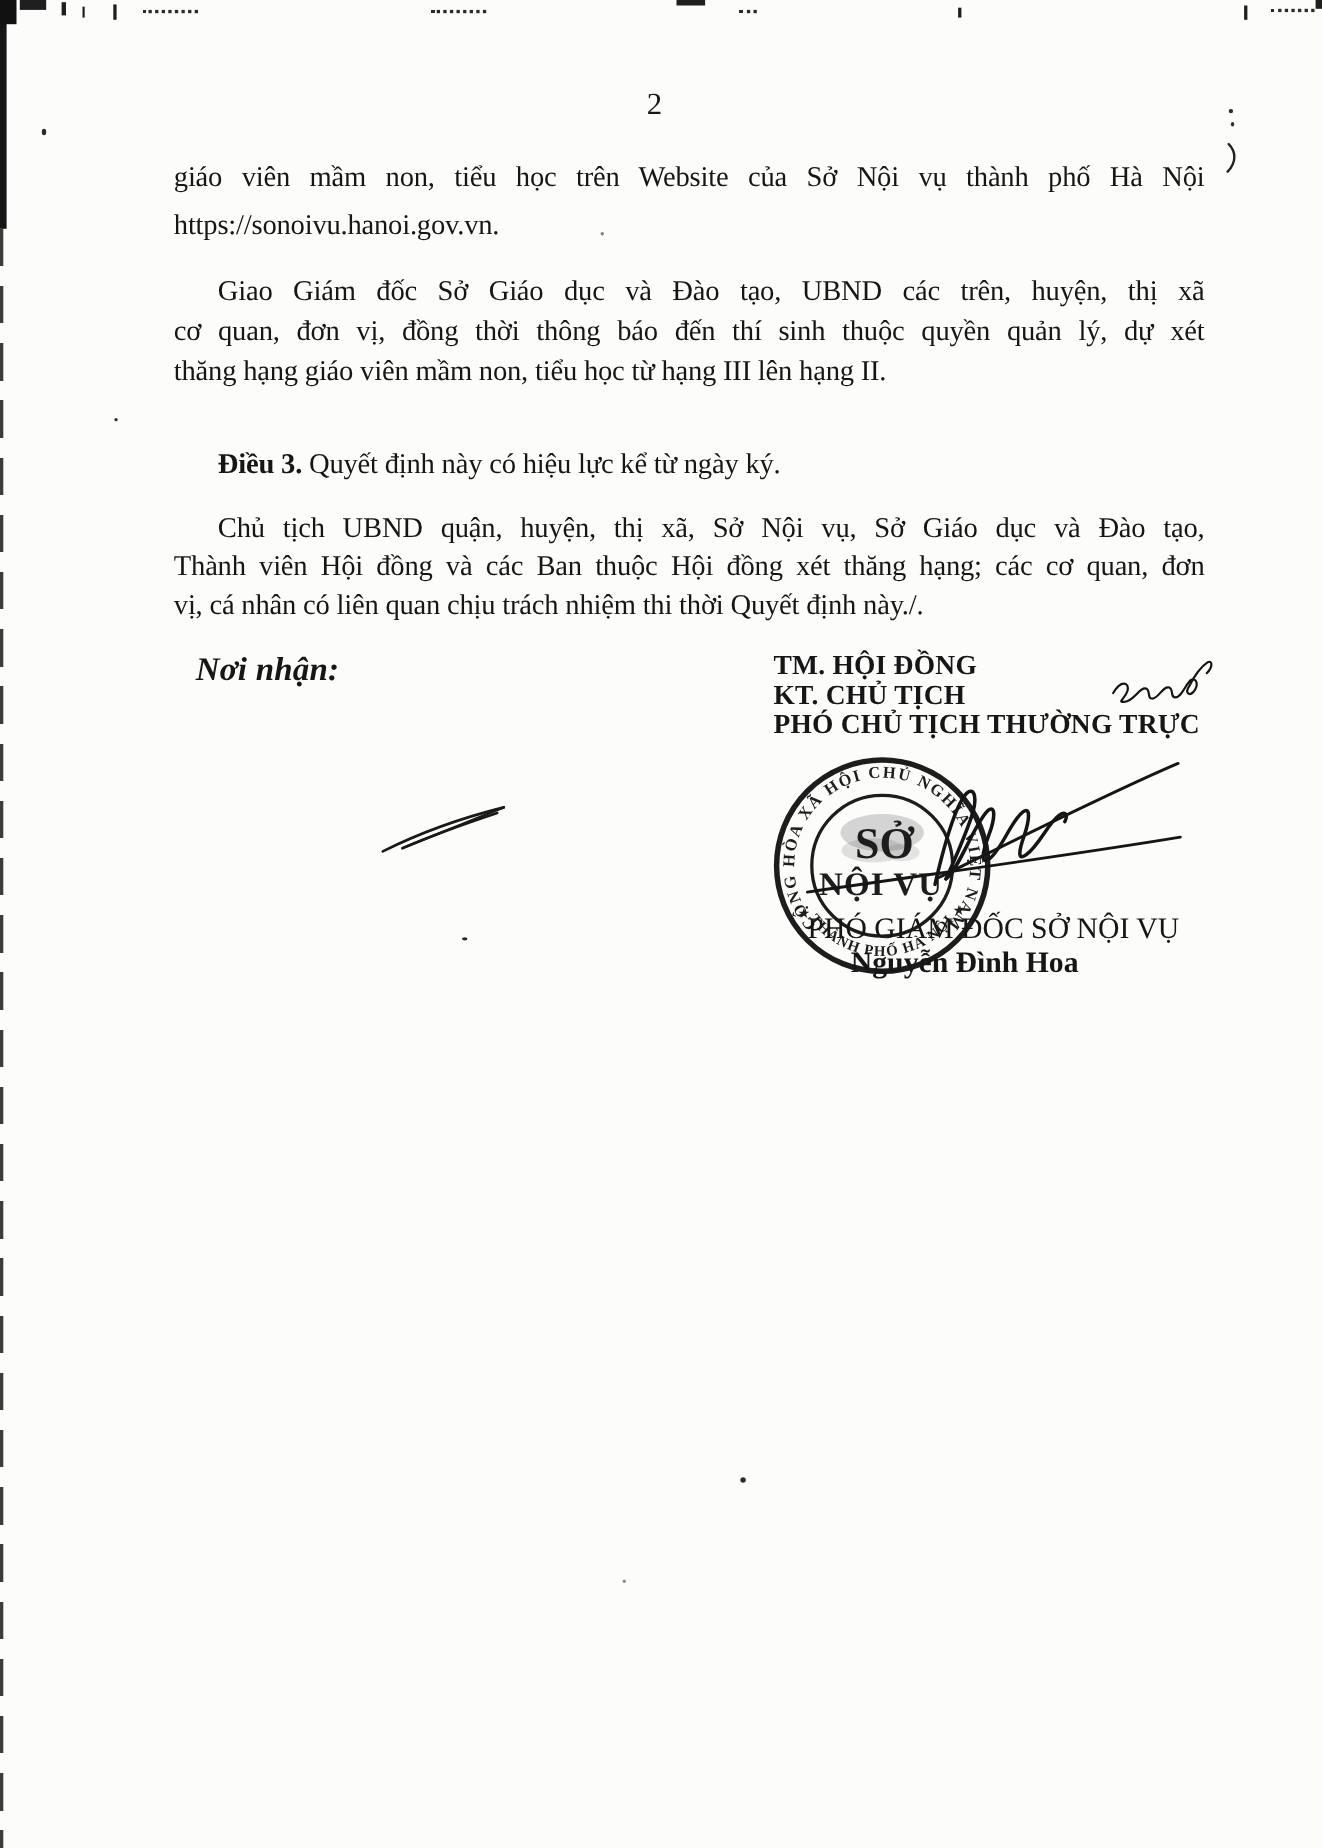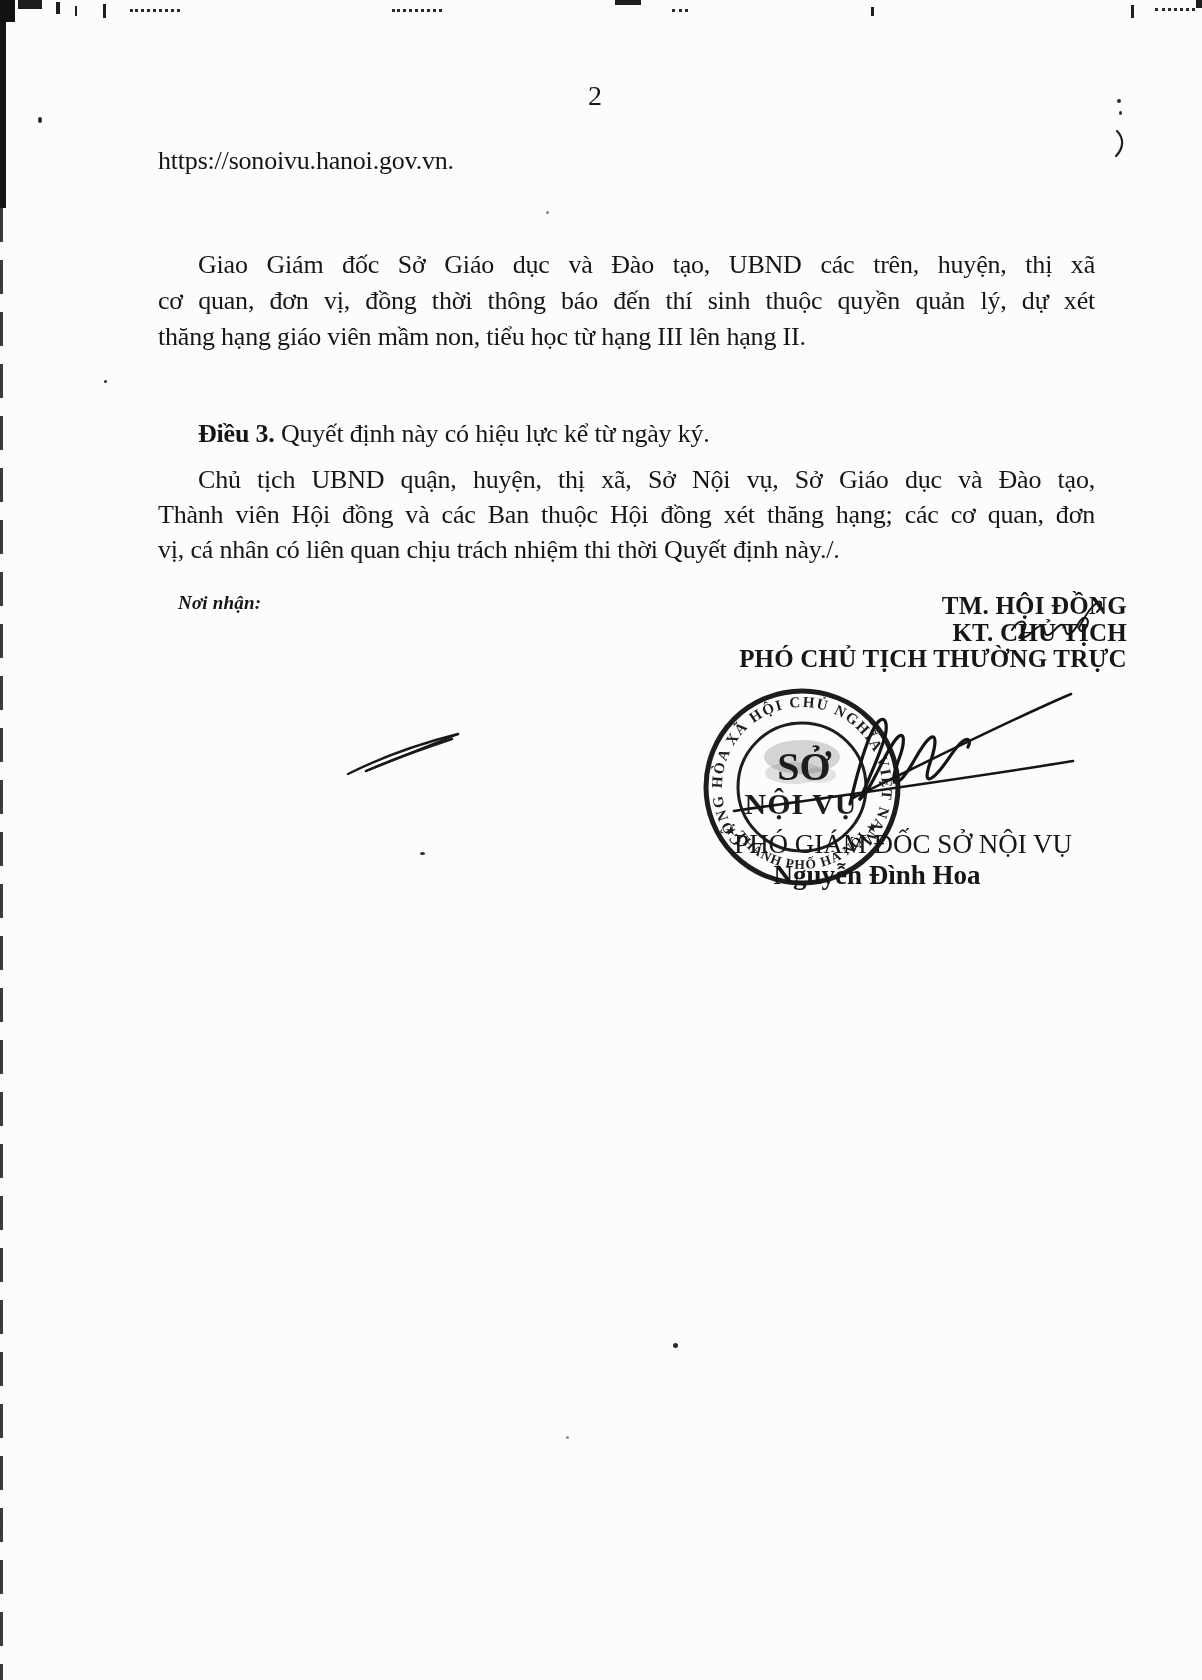--- a/index.html
+++ b/index.html
@@ -14,25 +14,25 @@
   .abs{position:absolute;}
   .pgnum{font-size:28px;}
   .bodypara{width:937px;left:158px;font-size:26px;letter-spacing:-0.2px;}
   .jline{text-align:justify;text-align-last:justify;}
   .indent{padding-left:40px;}
   .p1{line-height:44px;}
   .p2{line-height:36px;}
   .p3{line-height:36px;}
   .p4{line-height:35px;}
   .b{font-weight:bold;}
-  .recip-head{font-size:19px;font-weight:bold;font-style:italic;letter-spacing:0.2px;}
+  .recip-head{font-size:30px;font-weight:bold;font-style:italic;letter-spacing:0.2px;}
   .recip-list{font-size:21px;line-height:25.8px;}
   .sigblock{
-    text-align:right;font-weight:bold;font-size:25px;line-height:26.5px;
-    letter-spacing:0.2px;white-space:nowrap;margin-left:36px;
+    text-align:left;font-weight:bold;font-size:25px;line-height:26.5px;
+    letter-spacing:0.2px;white-space:nowrap;
   }
   .sigtitle{font-weight:normal;font-size:27px;white-space:nowrap;transform:translateX(-50%);z-index:6;}
   .signame{font-weight:bold;font-size:27px;white-space:nowrap;transform:translateX(-50%);z-index:6;}
   .stampwrap{z-index:3;}
   .sigsvg{z-index:7;pointer-events:none;}
   
   .edge-line{left:0;top:0;width:3px;height:1680px;
     background:repeating-linear-gradient(180deg,#1a1a1a 0 34px,rgba(26,26,26,0) 34px 52px);
     opacity:.85;}
   .edge-bar{left:0;top:0;width:6px;height:208px;background:#151515;}
@@ -43,30 +43,31 @@
   .stamp-text{font-family:"Liberation Serif","DejaVu Serif",serif;fill:#1d1d1d;}
 </style>
 </head>
 <body>
 
 <div class="page">
 
   <div class="abs pgnum" style="left:588px;top:80px;">2</div>
 
   <div class="abs bodypara p1" style="top:139px;">
+    <div class="jline">giáo viên mầm non, tiểu học trên Website của Sở Nội vụ thành phố Hà Nội</div>
     <div>https://sonoivu.hanoi.gov.vn.</div>
   </div>
 
   <div class="abs bodypara p2" style="top:247px;">
     <div class="jline indent">Giao Giám đốc Sở Giáo dục và Đào tạo, UBND các trên, huyện, thị xã</div>
     <div class="jline">cơ quan, đơn vị, đồng thời thông báo đến thí sinh thuộc quyền quản lý, dự xét</div>
     <div>thăng hạng giáo viên mầm non, tiểu học từ hạng III lên hạng II.</div>
   </div>
 
-  <div class="abs bodypara p3 indent" style="top:416px;">
+  <div class="abs bodypara p3 indent" style="top:404px;">
     <span class="b">Điều 3.</span><span> Quyết định này có hiệu lực kể từ ngày ký.</span>
   </div>
 
   <div class="abs bodypara p4" style="top:462px;">
     <div class="jline indent">Chủ tịch UBND quận, huyện, thị xã, Sở Nội vụ, Sở Giáo dục và Đào tạo,</div>
     <div class="jline">Thành viên Hội đồng và các Ban thuộc Hội đồng xét thăng hạng; các cơ quan, đơn</div>
     <div>vị, cá nhân có liên quan chịu trách nhiệm thi thời Quyết định này./.</div>
   </div>
 
   <div class="abs recip-head" style="left:178px;top:592px;">Nơi nhận:</div>

